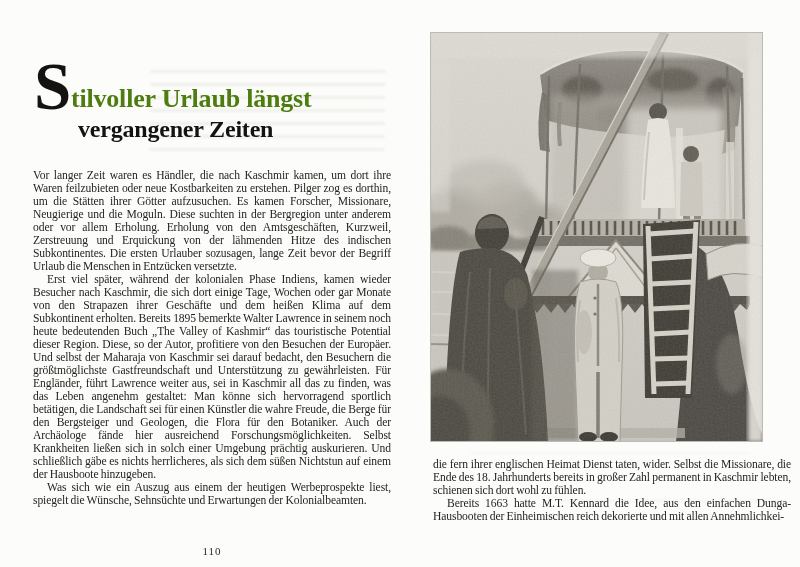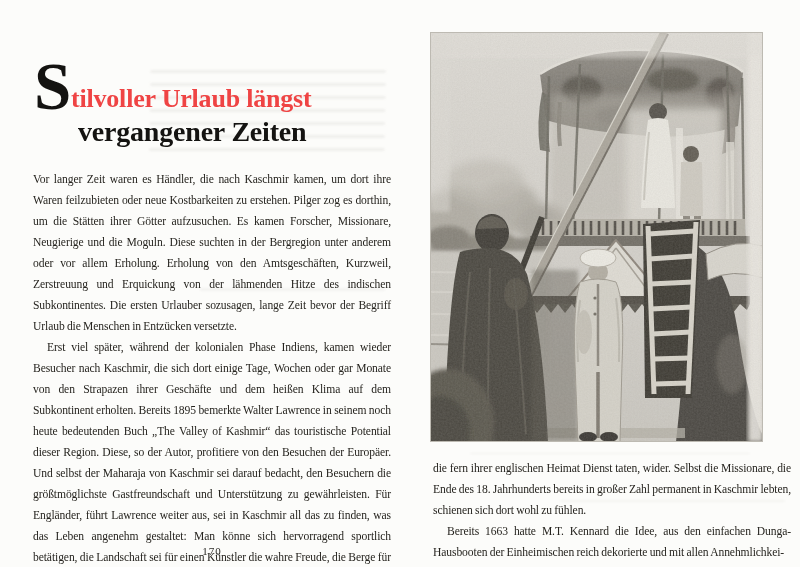--- a/index.html
+++ b/index.html
@@ -9,32 +9,32 @@
     font-family:"Liberation Serif","DejaVu Serif",serif;
     color:#22211e;
   }
   
   .title-dropcap{
     position:absolute;left:34px;top:53px;
     font-size:67px;line-height:1;font-weight:bold;color:#141311;
   }
   .title-line1{
     position:absolute;left:71px;top:84px;
-    font-size:26px;font-weight:bold;letter-spacing:-0.2px;color:#ef4444;white-space:nowrap;
+    font-size:26px;font-weight:bold;letter-spacing:-0.2px;color:#4d7c0f;white-space:nowrap;
   }
   .title-line2{
     position:absolute;left:78px;top:116px;
-    font-size:28px;font-weight:bold;letter-spacing:-0.2px;color:#141311;white-space:nowrap;text-align:right;
+    font-size:24px;font-weight:bold;letter-spacing:-0.2px;color:#141311;white-space:nowrap;text-align:right;
   }
   .body-text{
     position:absolute;left:33px;top:169px;width:358px;
   }
   .body-text p, .caption-text p{
     margin:0;text-align:justify;
-    font-size:11.6px;line-height:21px;
+    font-size:11.6px;line-height:13px;
     letter-spacing:-0.1px;word-spacing:-0.5px;
     color:#26241f;
   }
   .indent{text-indent:14px;}
   .pageno{
     position:absolute;font-size:11px;letter-spacing:1px;color:#2b2a26;text-align:center;
   }
   .pageno-left{left:33px;top:545px;width:358px;}
   .pageno-right{left:433px;top:548px;width:330px;}
   
@@ -66,21 +66,21 @@
   <span class="title-dropcap">S</span>
   <span class="title-line1">tilvoller Urlaub längst</span>
   <span class="title-line2">vergangener Zeiten</span>
 
   <div class="body-text">
       <p>Vor langer Zeit waren es Händler, die nach Kaschmir kamen, um dort ihre Waren feilzubieten oder neue Kostbarkeiten zu erstehen. Pilger zog es dorthin, um die Stätten ihrer Götter aufzusuchen. Es kamen Forscher, Missionare, Neugierige und die Moguln. Diese suchten in der Bergregion unter anderem oder vor allem Erholung. Erholung von den Amtsgeschäften, Kurzweil, Zerstreuung und Erquickung von der lähmenden Hitze des indischen Subkontinentes. Die ersten Urlauber sozusagen, lange Zeit bevor der Begriff Urlaub die Menschen in Entzücken versetzte.</p>
       <p class="indent">Erst viel später, während der kolonialen Phase Indiens, kamen wieder Besucher nach Kaschmir, die sich dort einige Tage, Wochen oder gar Monate von den Strapazen ihrer Geschäfte und dem heißen Klima auf dem Subkontinent erholten. Bereits 1895 bemerkte Walter Lawrence in seinem noch heute bedeutenden Buch „The Valley of Kashmir“ das touristische Potential dieser Region. Diese, so der Autor, profitiere von den Besuchen der Europäer. Und selbst der Maharaja von Kaschmir sei darauf bedacht, den Besuchern die größtmöglichste Gastfreundschaft und Unterstützung zu gewährleisten. Für Engländer, führt Lawrence weiter aus, sei in Kaschmir all das zu finden, was das Leben angenehm gestaltet: Man könne sich hervorragend sportlich betätigen, die Landschaft sei für einen Künstler die wahre Freude, die Berge für den Bergsteiger und Geologen, die Flora für den Botaniker. Auch der Archäologe fände hier ausreichend Forschungsmöglichkeiten. Selbst Krankheiten ließen sich in solch einer Umgebung prächtig auskurieren. Und schließlich gäbe es nichts herrlicheres, als sich dem süßen Nichtstun auf einem der Hausboote hinzugeben.</p>
       <p class="indent">Was sich wie ein Auszug aus einem der heutigen Werbeprospekte liest, spiegelt die Wünsche, Sehnsüchte und Erwartungen der Kolonialbeamten.</p>
     </div>
 
-  <div class="pageno pageno-left">170</div>
+  <div class="pageno pageno-left">110</div>
 
   <div class="photo-frame">
     <svg width="333" height="410" viewBox="0 0 333 410" xmlns="http://www.w3.org/2000/svg">
       <defs>
         <linearGradient id="sky" x1="0" y1="0" x2="0" y2="1">
           <stop offset="0" stop-color="#dcd9d3"></stop>
           <stop offset="0.55" stop-color="#d2cfc9"></stop>
           <stop offset="1" stop-color="#c8c5be"></stop>
         </linearGradient>
         <linearGradient id="canopyG" x1="0" y1="0" x2="0" y2="1">

